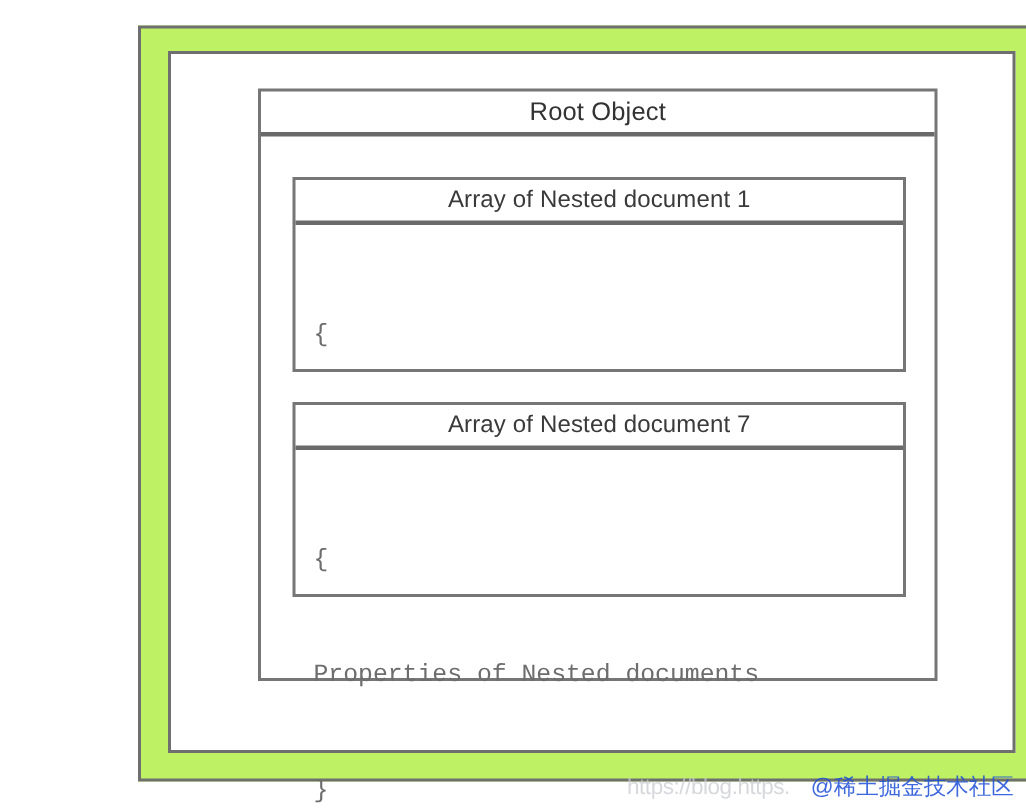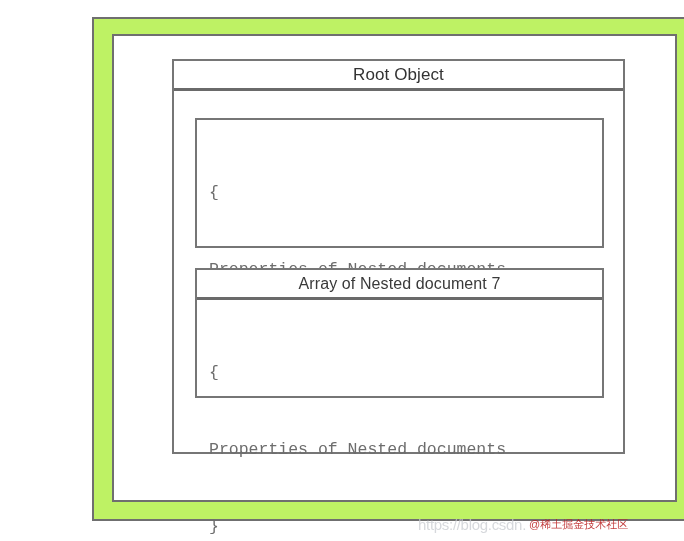--- a/index.html
+++ b/index.html
@@ -130,40 +130,43 @@
     pointer-events: none;
   }
   #watermark .wm-url {
     font-size: 15px;
     color: #c9ccd1;
     opacity: 0.75;
     white-space: nowrap;
     letter-spacing: -0.3px;
   }
   #watermark .wm-handle {
-    font-size: 11px;
-    color: #b91c1c;
+    font-size: 15px;
+    color: #1d4ed8;
     opacity: 0.85;
     white-space: nowrap;
-    margin-left: 3px;
+    margin-left: 14px;
   }
 </style>
 </head>
 <body>
 
 <div id="outer-frame">
   <div id="inner-frame">
 
     <div id="root-object-box">
       <div id="root-object-header">
         <span class="title-text">Root Object</span>
       </div>
       <div id="root-object-body">
 
         <div class="nested-box" id="nested-box-1">
+          <div class="nested-header">
+            <span class="title-text">Array of Nested document 1</span>
+          </div>
           <div class="nested-body">
             <span class="code-line">{</span>
             <span class="code-line">Properties of Nested documents</span>
             <span class="code-line">}</span>
           </div>
         </div>
 
         <div class="nested-box" id="nested-box-2">
           <div class="nested-header">
             <span class="title-text">Array of Nested document 7</span>
@@ -176,15 +179,15 @@
         </div>
 
       </div>
     </div>
 
 
   </div>
 </div>
 
 <div id="watermark">
-  <span class="wm-url">https://blog.csdn.</span>
+  <span class="wm-url">https://blog.https.</span>
   <span class="wm-handle">@稀土掘金技术社区</span>
 </div>
 
 </body></html>

